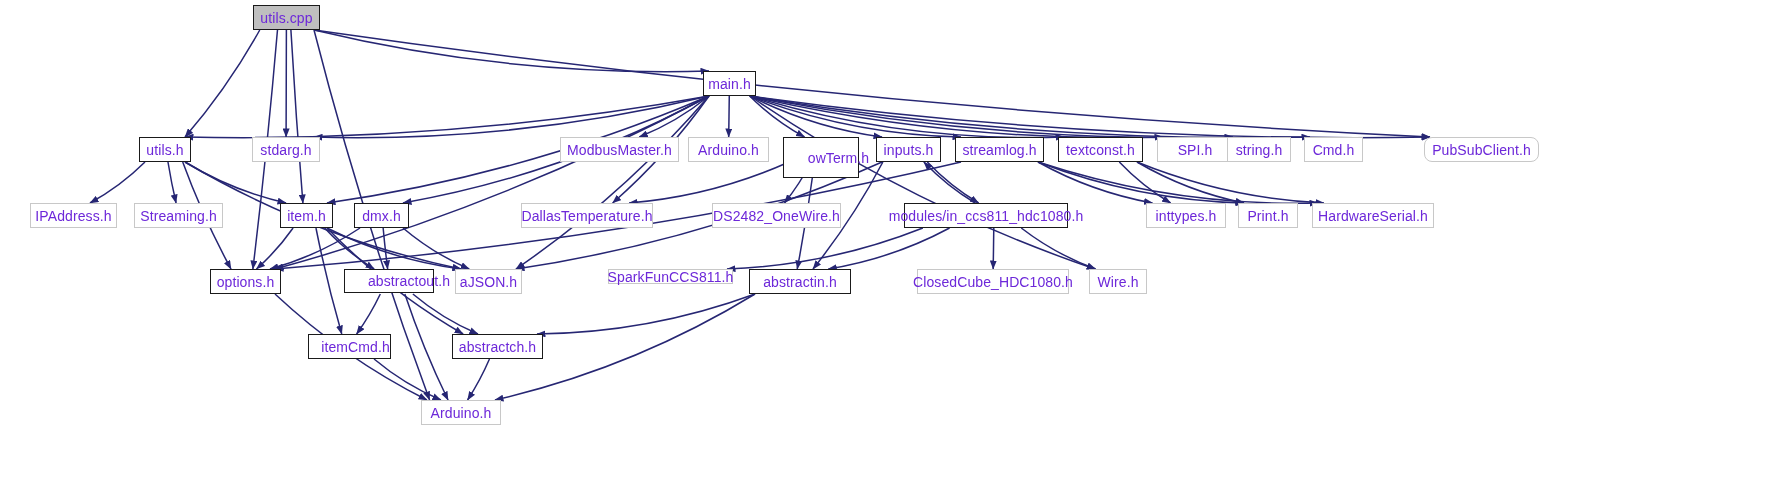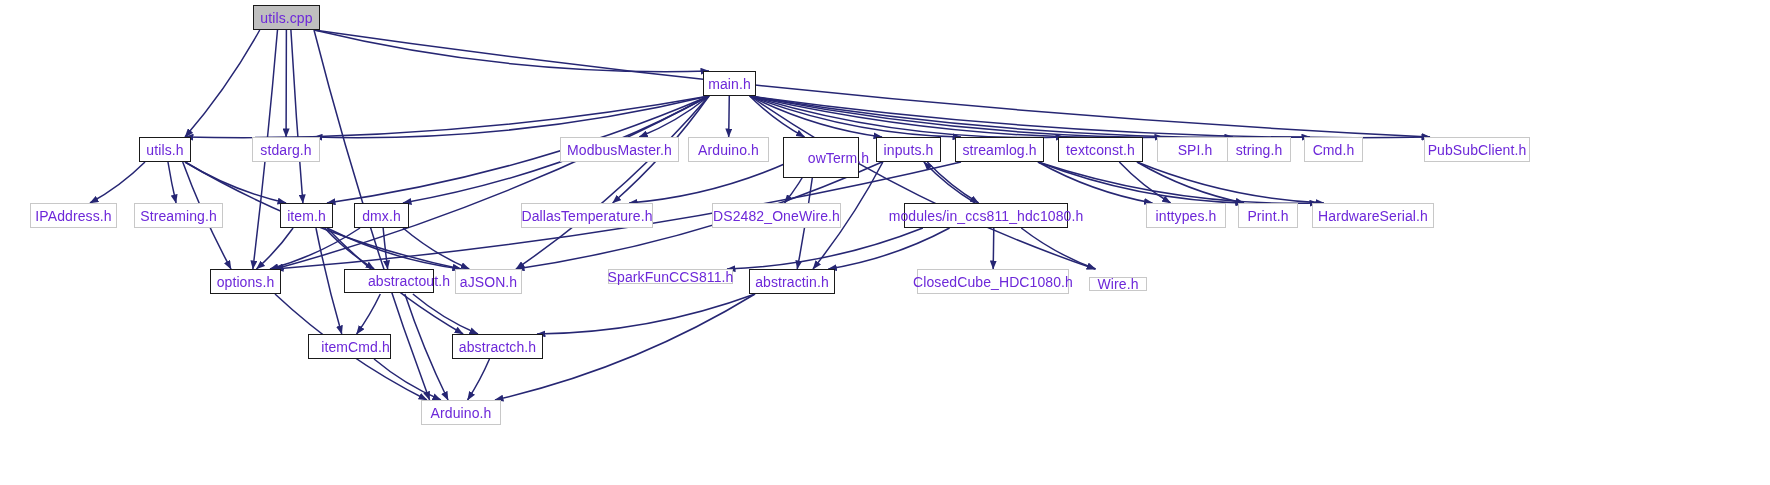--- a/index.html
+++ b/index.html
@@ -96,35 +96,35 @@
       <div class="node ext" style="left: 252px; top: 137px; width: 68px; height: 25px;">stdarg.h</div>
       <div class="node ext" style="left: 560px; top: 137px; width: 119px; height: 25px;">ModbusMaster.h</div>
       <div class="node ext" style="left: 688px; top: 137px; width: 81px; height: 25px;">Arduino.h</div>
       <div class="node int" style="left: 783px; top: 137px; width: 76px; height: 41px; padding-left: 35px;">owTerm.h</div>
       <div class="node int" style="left: 876px; top: 137px; width: 65px; height: 25px;">inputs.h</div>
       <div class="node int" style="left: 955px; top: 137px; width: 89px; height: 25px;">streamlog.h</div>
       <div class="node int" style="left: 1058px; top: 137px; width: 85px; height: 25px;">textconst.h</div>
       <div class="node ext" style="left: 1157px; top: 137px; width: 76px; height: 25px;">SPI.h</div>
       <div class="node ext" style="left: 1227px; top: 137px; width: 64px; height: 25px;">string.h</div>
       <div class="node ext" style="left: 1304px; top: 137px; width: 59px; height: 25px;">Cmd.h</div>
-      <div class="node ext" style="left: 1424px; top: 137px; width: 106px; height: 25px;">PubSubClient.h</div>
+      <div class="node ext" style="left: 1424px; top: 137px; width: 115px; height: 25px; border-radius: 8px;">PubSubClient.h</div>
       <div class="node ext" style="left: 30px; top: 203px; width: 87px; height: 25px;">IPAddress.h</div>
       <div class="node ext" style="left: 134px; top: 203px; width: 89px; height: 25px;">Streaming.h</div>
       <div class="node int" style="left: 280px; top: 203px; width: 53px; height: 25px;">item.h</div>
       <div class="node int" style="left: 354px; top: 203px; width: 55px; height: 25px;">dmx.h</div>
       <div class="node ext" style="left: 521px; top: 203px; width: 132px; height: 25px;">DallasTemperature.h</div>
       <div class="node ext" style="left: 712px; top: 203px; width: 129px; height: 25px;">DS2482_OneWire.h</div>
       <div class="node int" style="left: 904px; top: 203px; width: 164px; height: 25px;">modules/in_ccs811_hdc1080.h</div>
       <div class="node ext" style="left: 1146px; top: 203px; width: 80px; height: 25px;">inttypes.h</div>
       <div class="node ext" style="left: 1238px; top: 203px; width: 60px; height: 25px;">Print.h</div>
       <div class="node ext" style="left: 1312px; top: 203px; width: 122px; height: 25px;">HardwareSerial.h</div>
       <div class="node int" style="left: 210px; top: 269px; width: 71px; height: 25px;">options.h</div>
       <div class="node int" style="left: 344px; top: 269px; width: 90px; height: 24px; padding-left: 40px;">abstractout.h</div>
       <div class="node ext" style="left: 455px; top: 269px; width: 67px; height: 25px;">aJSON.h</div>
       <div class="node ext" style="left: 608px; top: 269px; width: 125px; height: 15px;">SparkFunCCS811.h</div>
-      <div class="node int" style="left: 749px; top: 269px; width: 86px; height: 25px;">abstractin.h</div>
+      <div class="node int" style="left: 749px; top: 269px; width: 102px; height: 25px;">abstractin.h</div>
       <div class="node ext" style="left: 917px; top: 269px; width: 152px; height: 25px;">ClosedCube_HDC1080.h</div>
-      <div class="node ext" style="left: 1089px; top: 269px; width: 58px; height: 14px; margin-top: 8px;">Wire.h</div>
+      <div class="node ext" style="left: 1089px; top: 269px; width: 58px; height: 25px;">Wire.h</div>
       <div class="node int" style="left: 308px; top: 334px; width: 83px; height: 25px; padding-left: 12px;">itemCmd.h</div>
       <div class="node int" style="left: 452px; top: 334px; width: 91px; height: 25px;">abstractch.h</div>
       <div class="node ext" style="left: 421px; top: 400px; width: 80px; height: 25px;">Arduino.h</div>
     </div>
 </div>
 
 </body></html>

